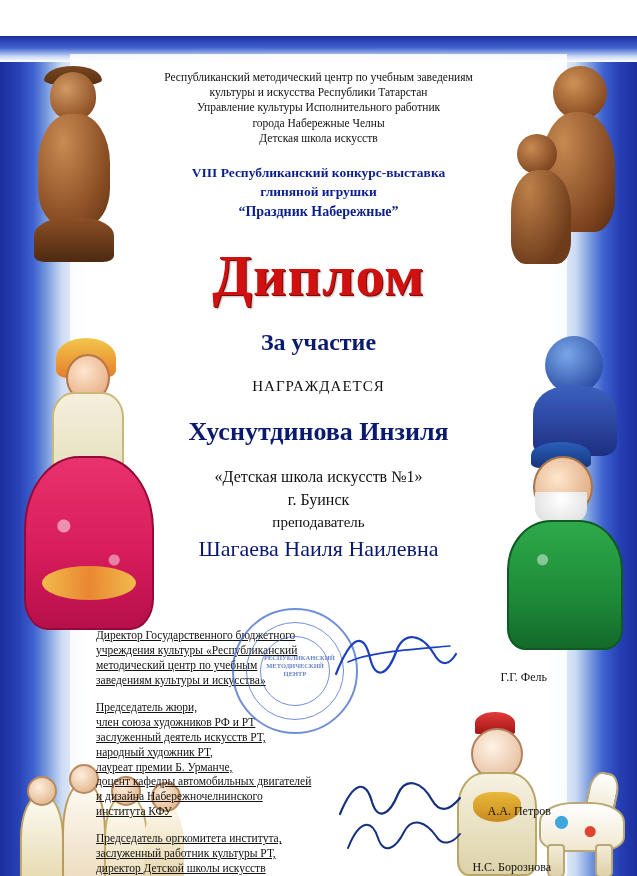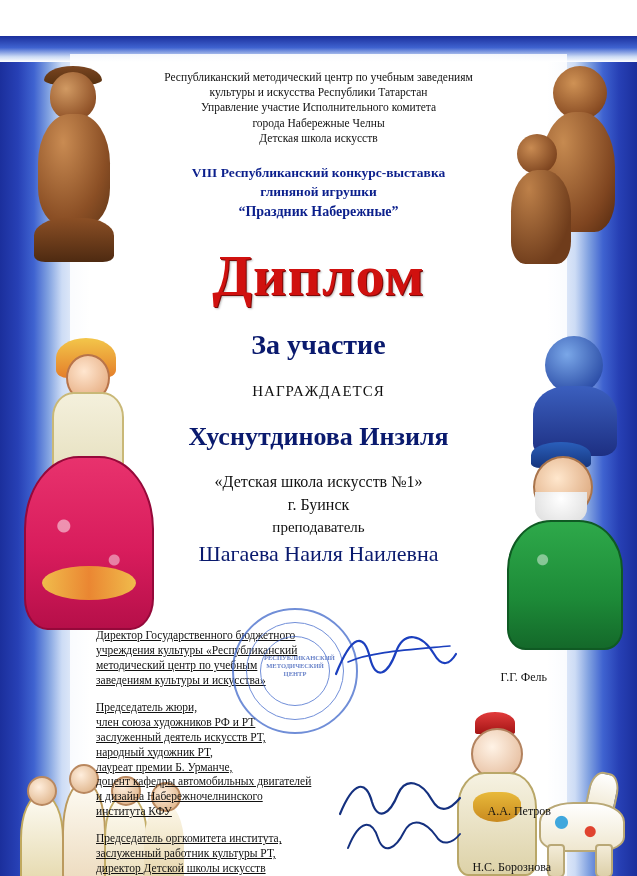--- a/index.html
+++ b/index.html
@@ -285,21 +285,21 @@
     font-size: 58px;
     font-weight: bold;
     color: #d0110f;
     letter-spacing: 1px;
     line-height: 1;
     text-shadow: 1px 1px 0 #7e0a08, 2px 2px 2px rgba(0,0,0,.25);
   }
 
   .nomination {
     margin-top: 24px;
-    font-size: 28px;
+    font-size: 24px;
     font-weight: bold;
     color: #0a1a6e;
   }
 
   .awarded {
     margin-top: 22px;
     font-size: 15px;
     letter-spacing: 1px;
     color: #111;
   }
@@ -455,21 +455,21 @@
       <div class="bd"></div>
       <div class="lg l1"></div>
       <div class="lg l2"></div>
   </div>
 
   <div class="content">
 
     <div class="org-block">
       <div>Республиканский методический центр по учебным заведениям</div>
       <div>культуры и искусства Республики Татарстан</div>
-      <div>Управление участие Исполнительного комитета</div>
+      <div>Управление культуры Исполнительного работник</div>
       <div>города Набережные Челны</div>
       <div>Детская школа искусств</div>
     </div>
 
     <div class="contest-block">
       <div>VIII Республиканский конкурс-выставка</div>
       <div>глиняной игрушки</div>
       <div class="contest-title">“Праздник Набережные”</div>
     </div>
 

